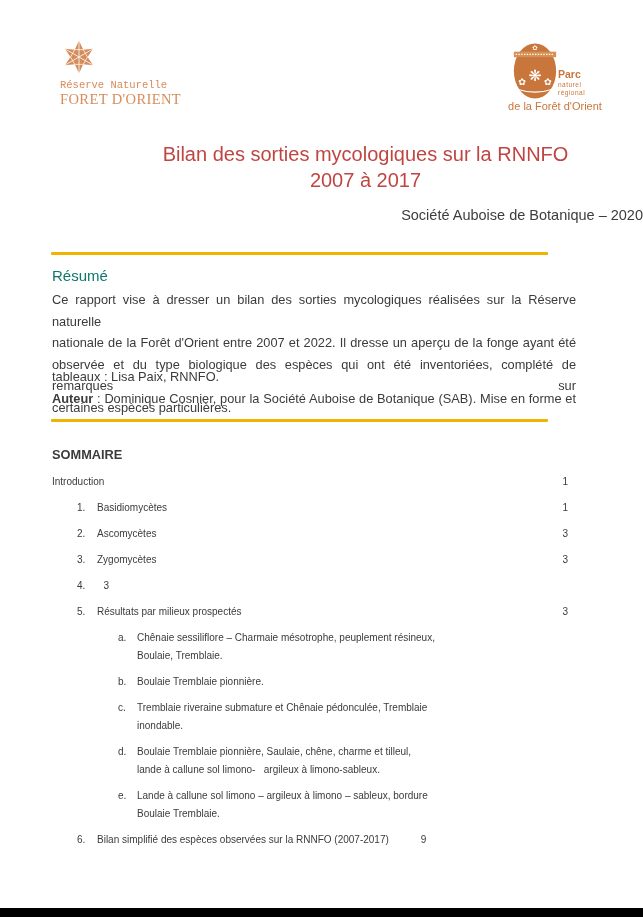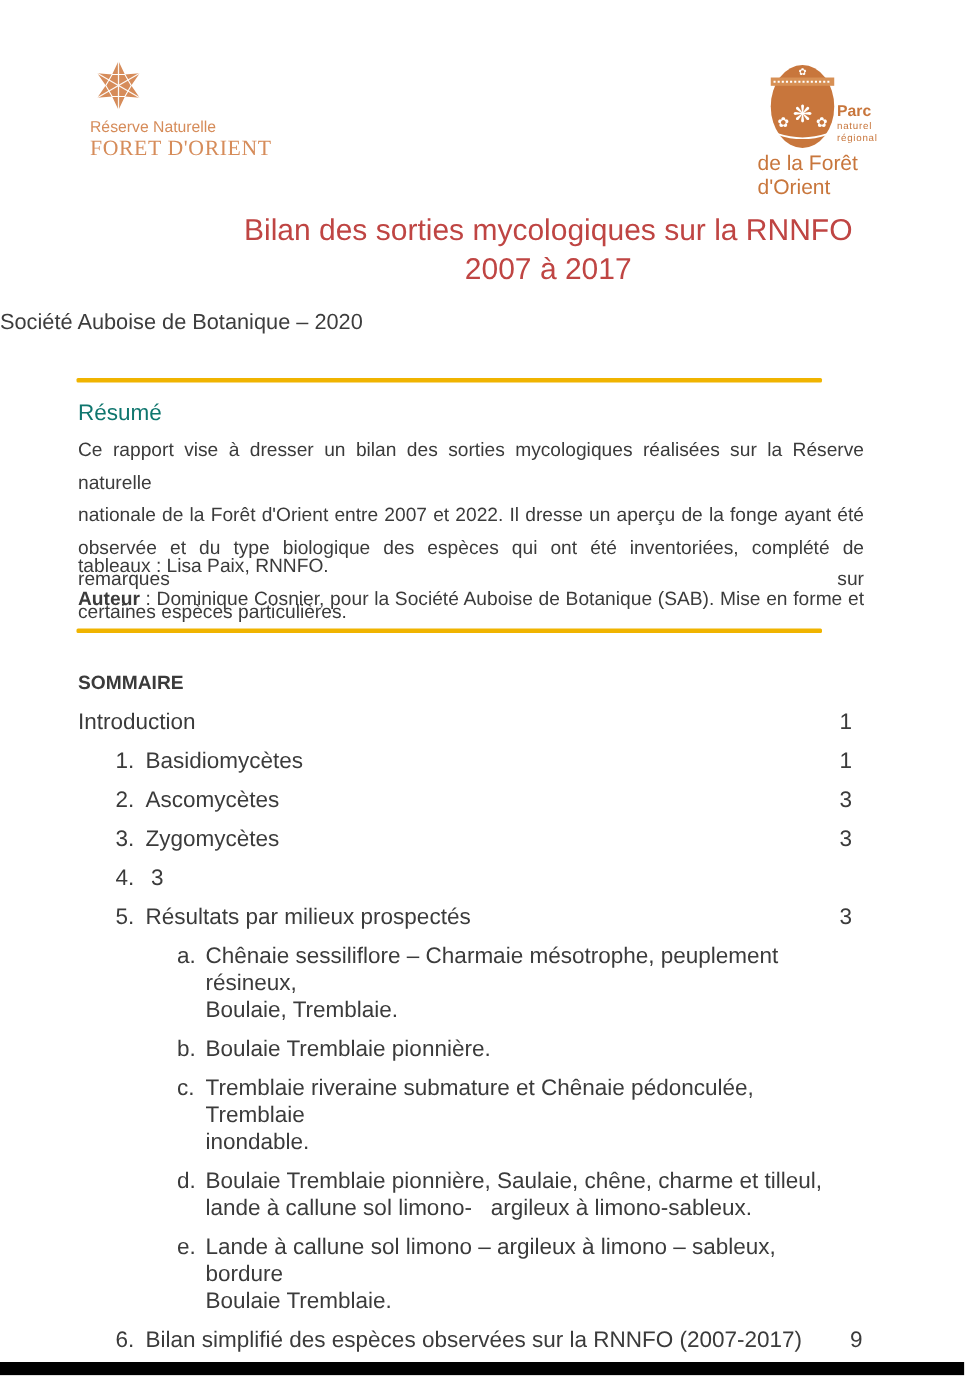--- a/index.html
+++ b/index.html
@@ -2,52 +2,52 @@
 <html><head>
 <meta charset="utf-8">
 <style>
   html,body{margin:0;padding:0;background:#ffffff;}
   .page{position:relative;width:643px;height:917px;background:#ffffff;overflow:hidden;
         font-family:"Liberation Sans",sans-serif;color:#3b3b3b;}
 
   
   .logo-left{position:absolute;left:60px;top:38px;width:130px;}
   .logo-left .star{display:block;margin-left:2px;}
-  .logo-left .lname{font-family:Liberation Sans, sans-serif;color:#d68c5a;font-size:10.5px;margin-top:3px;}
+  .logo-left .lname{font-family:Liberation Mono, monospace;color:#d68c5a;font-size:10.5px;margin-top:3px;}
   .logo-left .ltitle{font-family:"Liberation Serif",serif;color:#d68c5a;font-size:14.5px;letter-spacing:.4px;}
 
   .logo-right{position:absolute;left:505px;top:40px;width:100px;height:72px;}
   .logo-right .oval{position:absolute;left:7px;top:2px;}
   .logo-right .parc{position:absolute;left:53px;top:28px;font-size:10.5px;font-weight:bold;color:#c8763c;}
   .logo-right .nat{position:absolute;left:53px;top:41px;font-size:6.5px;color:#c8763c;letter-spacing:.5px;}
   .logo-right .reg{position:absolute;left:53px;top:49px;font-size:6.5px;color:#c8763c;letter-spacing:.5px;}
-  .logo-right .cap{position:absolute;left:0;top:60px;width:100px;font-size:14px;color:#c8763c;}
+  .logo-right .cap{position:absolute;left:0;top:60px;width:100px;text-align:center;font-size:11px;color:#c8763c;}
 
   
   .title{position:absolute;left:0;top:141px;width:643px;text-align:center;
          color:#bf4543;font-size:20px;line-height:26px;padding-left:44px;}
-  .subtitle{position:absolute;left:0;top:207px;width:643px;text-align:left;
+  .subtitle{position:absolute;left:0;top:207px;width:643px;text-align:right;
             color:#3d3d3d;font-size:14.5px;}
 
   
   .rule{position:absolute;left:51px;width:497px;height:3px;background:#f0b400;border-radius:1px;}
   .rule1{top:252px;} .rule2{top:419px;}
 
   
   .resume-h{position:absolute;left:52px;top:267px;font-size:15px;color:#0f766e;}
   .para{position:absolute;left:52px;width:524px;font-size:12.8px;line-height:21.5px;color:#3b3b3b;}
   .para1{top:289px;} .para2{top:366px;}
   .jline{text-align:justify;text-align-last:justify;}
   .jline.last{text-align:justify;text-align-last:left;}
   .b{font-weight:bold;}
 
   
   .sommaire-h{position:absolute;left:52px;top:447px;font-size:12.8px;font-weight:bold;color:#3b3b3b;}
   .toc{position:absolute;left:52px;top:473px;width:516px;}
-  .toc-row{display:flex;align-items:flex-start;font-size:15px;line-height:18px;margin-bottom:8px;color:#3b3b3b;}
+  .toc-row{display:flex;align-items:flex-start;font-size:10px;line-height:18px;margin-bottom:8px;color:#3b3b3b;}
   .toc-marker{flex:none;}
   .ind1{padding-left:25px;} .ind1 .toc-marker{width:20px;}
   .ind2{padding-left:66px;} .ind2 .toc-marker{width:19px;}
   .toc-text{flex:1;white-space:pre-wrap;}
   .toc-page{flex:none;min-width:12px;text-align:right;}
   .inline-page .toc-text{flex:none;}
   .inline-page .toc-page{margin-left:32px;text-align:left;}
 
   
   .footer-bar{position:absolute;left:0;top:908px;width:643px;height:9px;background:#000000;}

